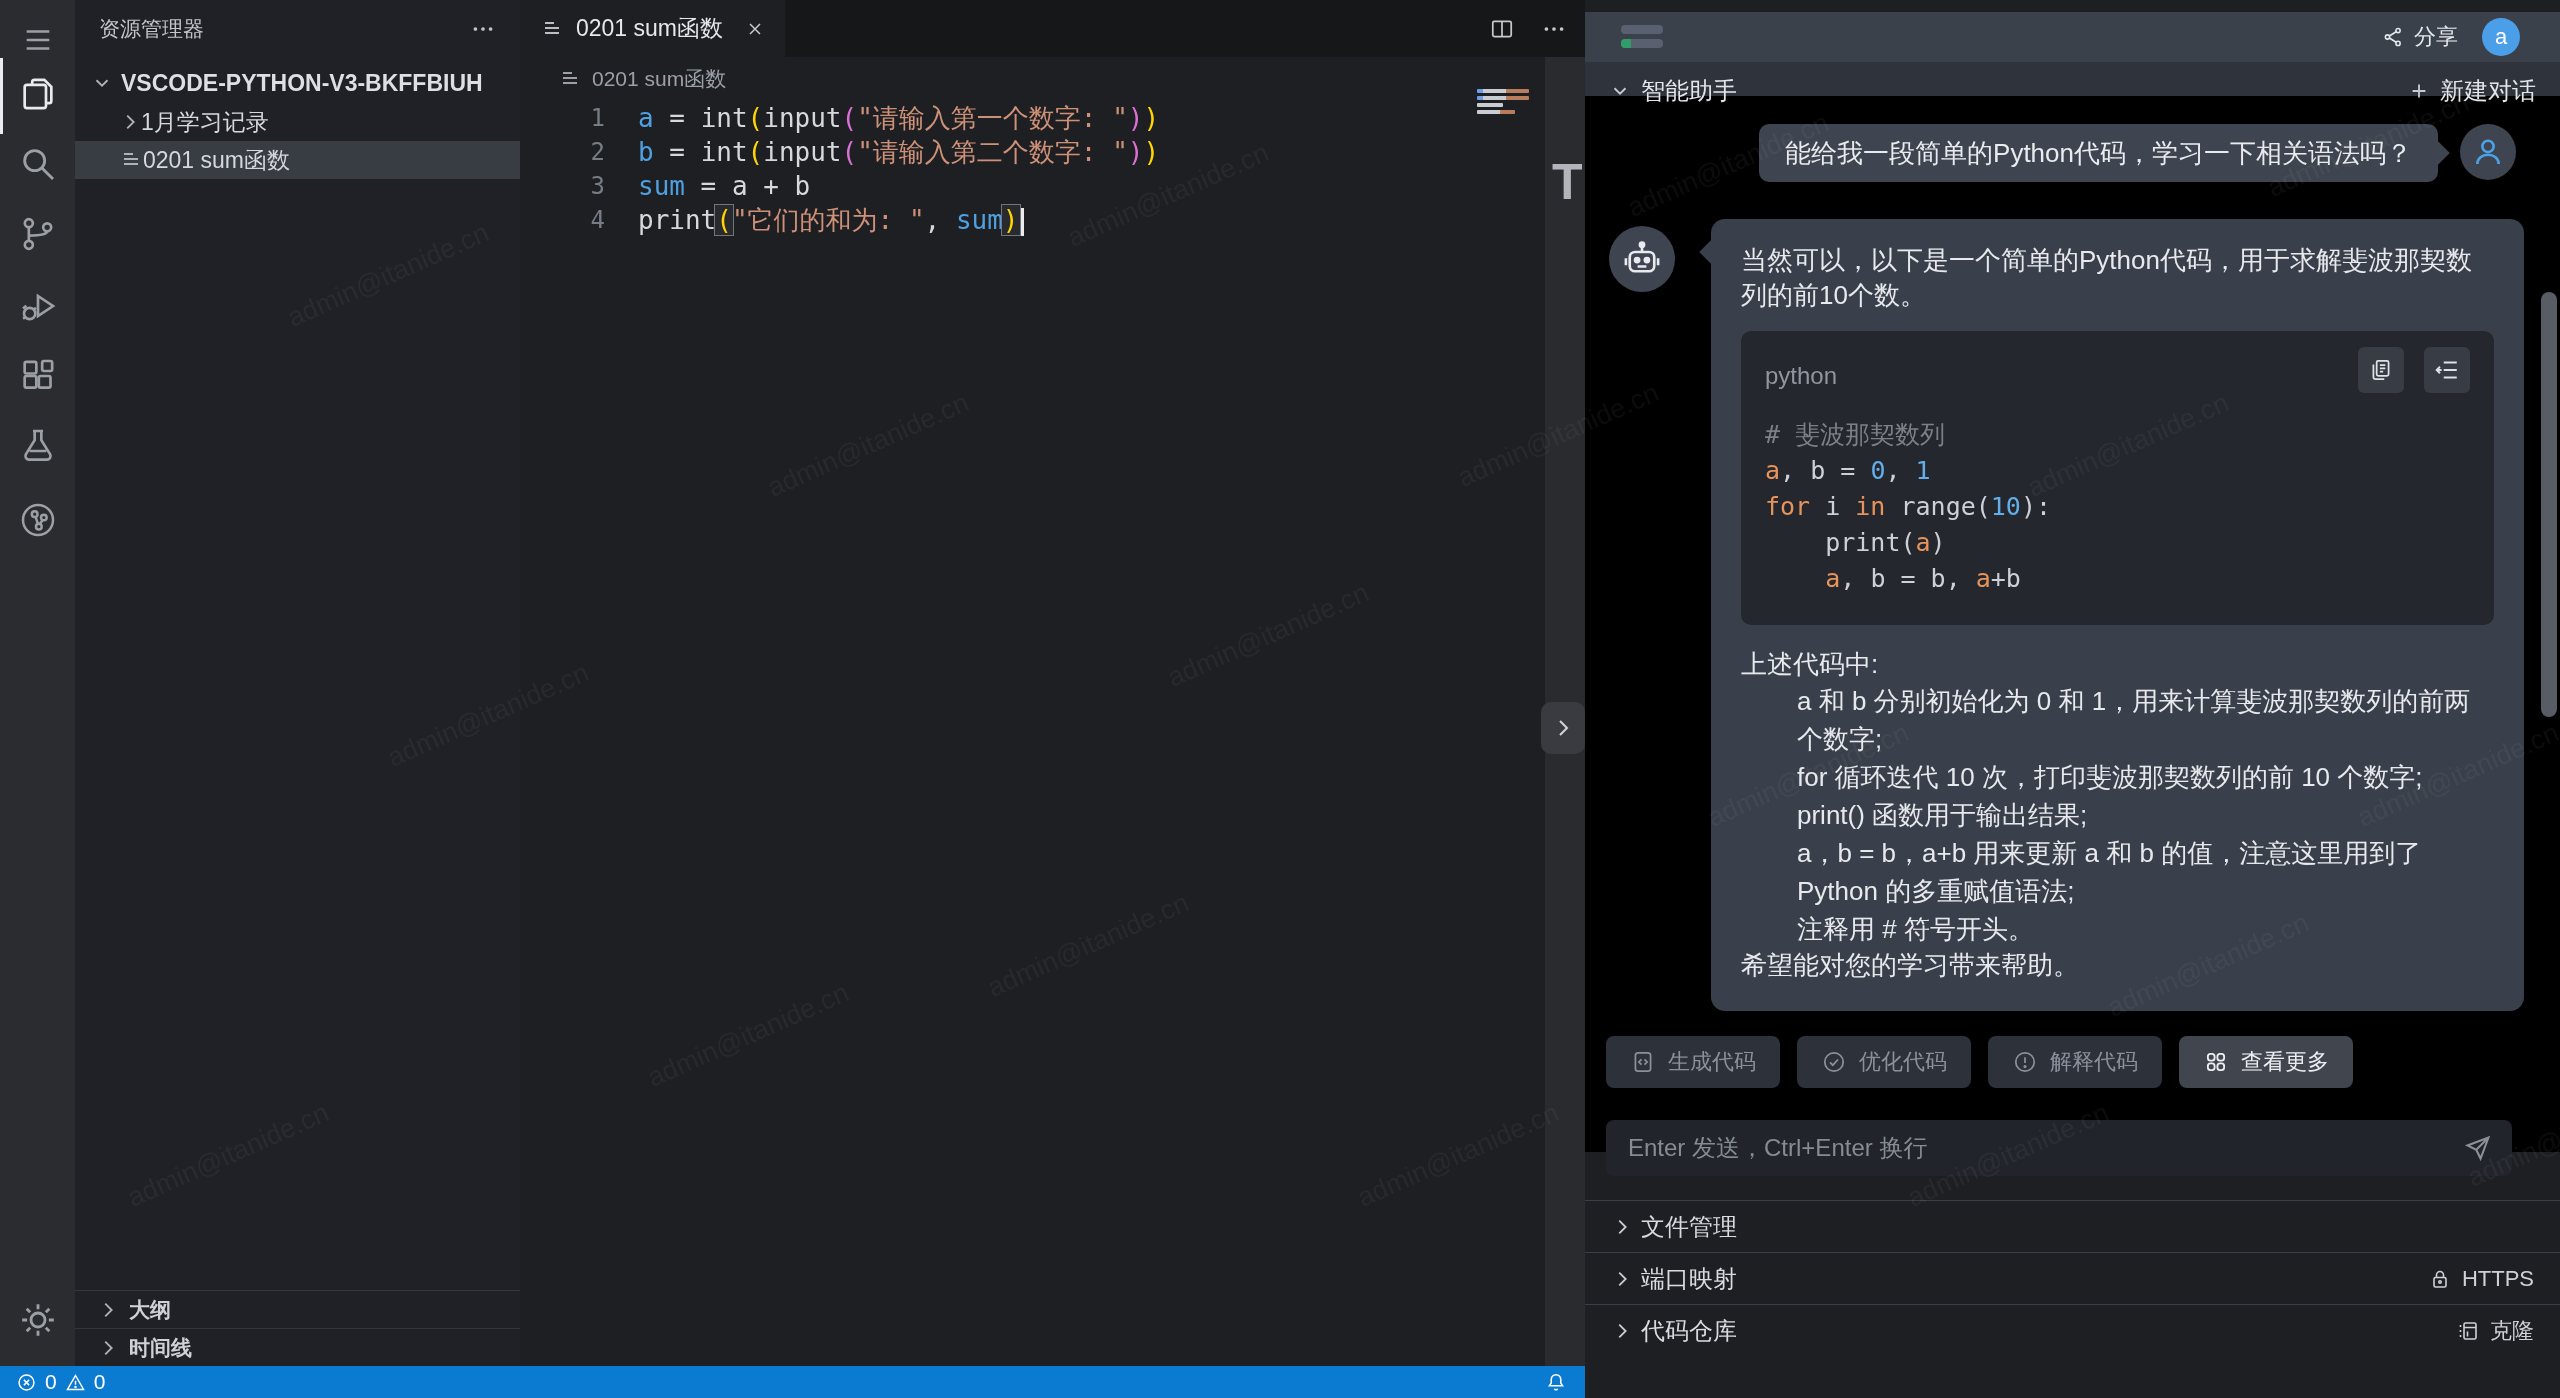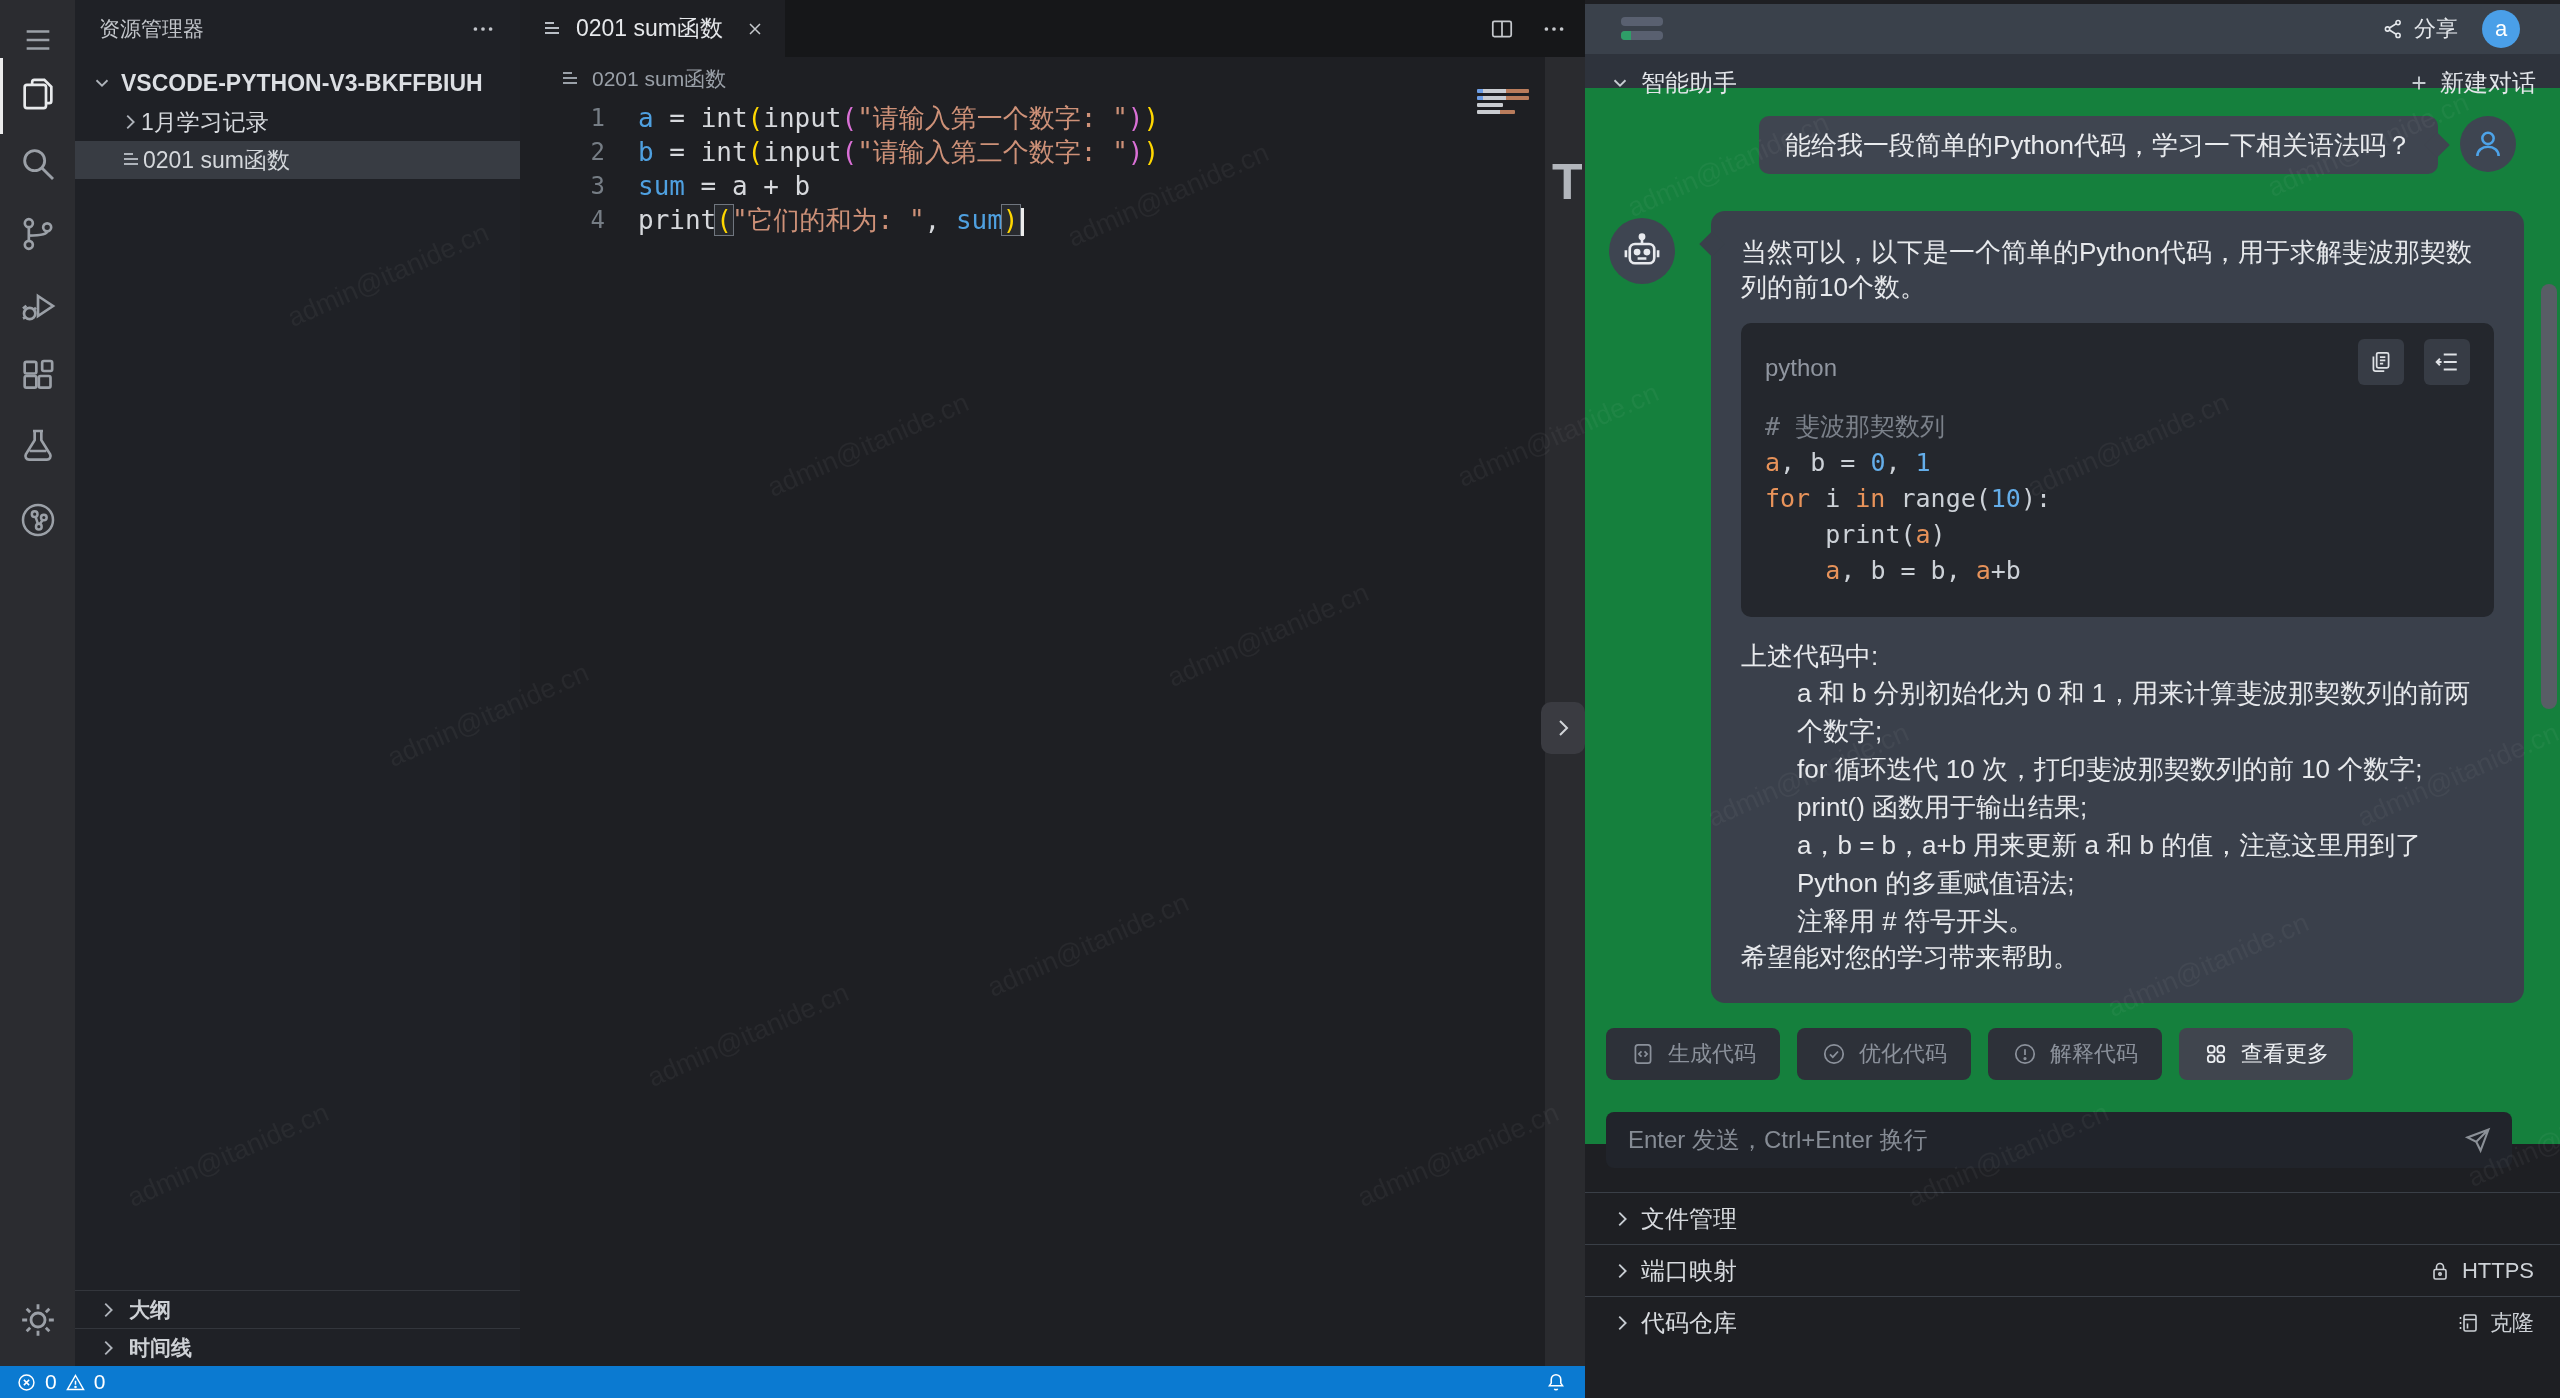--- a/index.html
+++ b/index.html
@@ -53,21 +53,21 @@
   .tk-brm{color:#ffd700;border:1px solid #70767f;background:rgba(110,116,125,.13);padding:0 1px;margin:0 -2px;}
   .caret{display:inline-block;width:3px;height:28px;background:#ececec;vertical-align:middle;margin-left:2px;}
   .minimap{position:absolute;top:86px;right:46px;width:62px;}
   .mm-row{height:4px;margin:3px 0;border-radius:1px;}
   .ed-scroll{position:absolute;top:57px;right:0;width:40px;bottom:0;background:#2a2b2f;cursor:pointer;}
   .t-mark{position:absolute;top:96px;left:7px;color:#b2b6bc;font-size:50px;font-weight:bold;}
   .expand{position:absolute;right:0;top:702px;width:44px;height:52px;background:#3a3b41;border-radius:10px;
           display:flex;align-items:center;justify-content:center;color:#d2d5d9;cursor:pointer;z-index:6;}
   .expand svg{width:24px;height:24px}
   
-  .panel{position:absolute;left:1585px;top:4px;width:975px;height:1140px;background:#15803d;z-index:4;}
+  .panel{position:absolute;left:1585px;top:12px;width:975px;height:1140px;background:#000000;z-index:4;}
   .p-top{position:absolute;top:0;left:0;right:0;height:50px;background:#3a414b;}
   .drag{position:absolute;left:36px;top:13px;cursor:pointer;}
   .drag i{display:block;width:42px;height:9px;border-radius:4px;background:#596070;margin-bottom:5px;position:relative;}
   .drag i.g:before{content:"";position:absolute;left:0;top:0;width:10px;height:9px;border-radius:4px 0 0 4px;background:#2f9e68;}
   .share{position:absolute;right:102px;top:0;height:50px;display:flex;gap:10px;align-items:center;color:#e5e8ec;font-size:22px;cursor:pointer;}
   .share svg{width:22px;height:22px}
   .avatar{position:absolute;right:40px;top:6px;width:38px;height:38px;border-radius:50%;background:#4a9fe8;
           color:#fff;display:flex;align-items:center;justify-content:center;font-size:22px;cursor:pointer;}
   .p-head{position:absolute;top:50px;left:0;right:0;height:34px;background:#2e333c;display:flex;align-items:center;
           justify-content:space-between;padding:0 24px;color:#e2e5e9;font-size:24px;}

